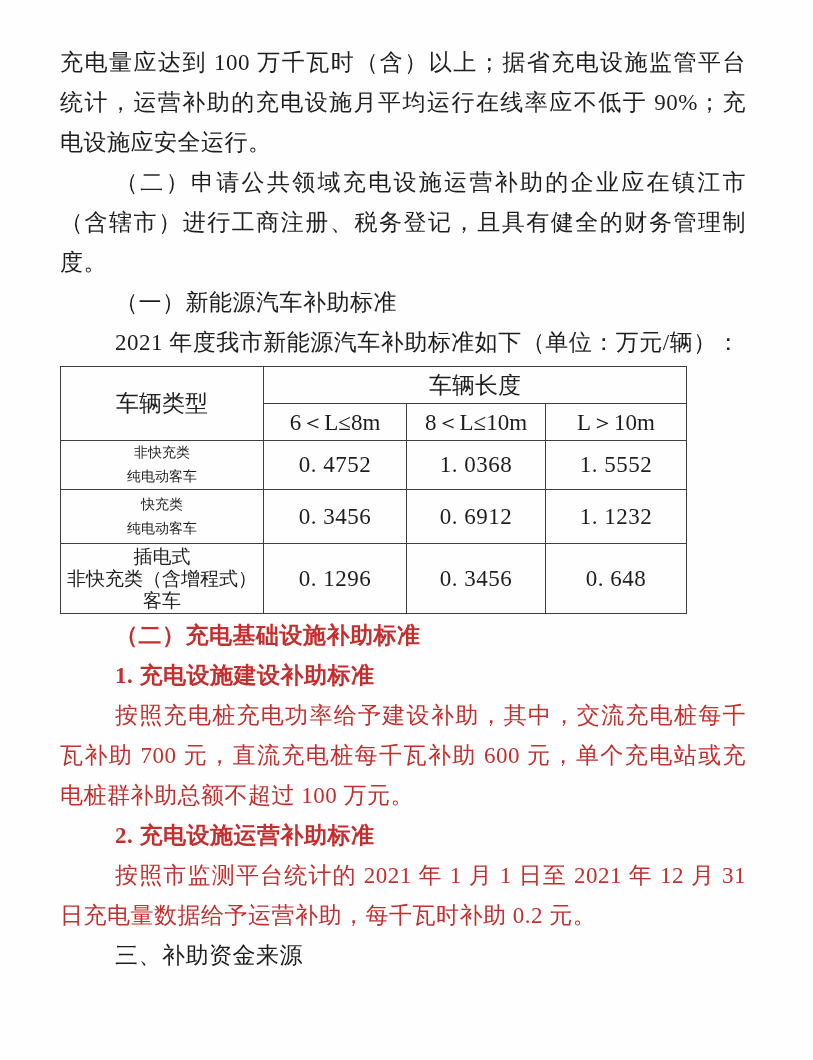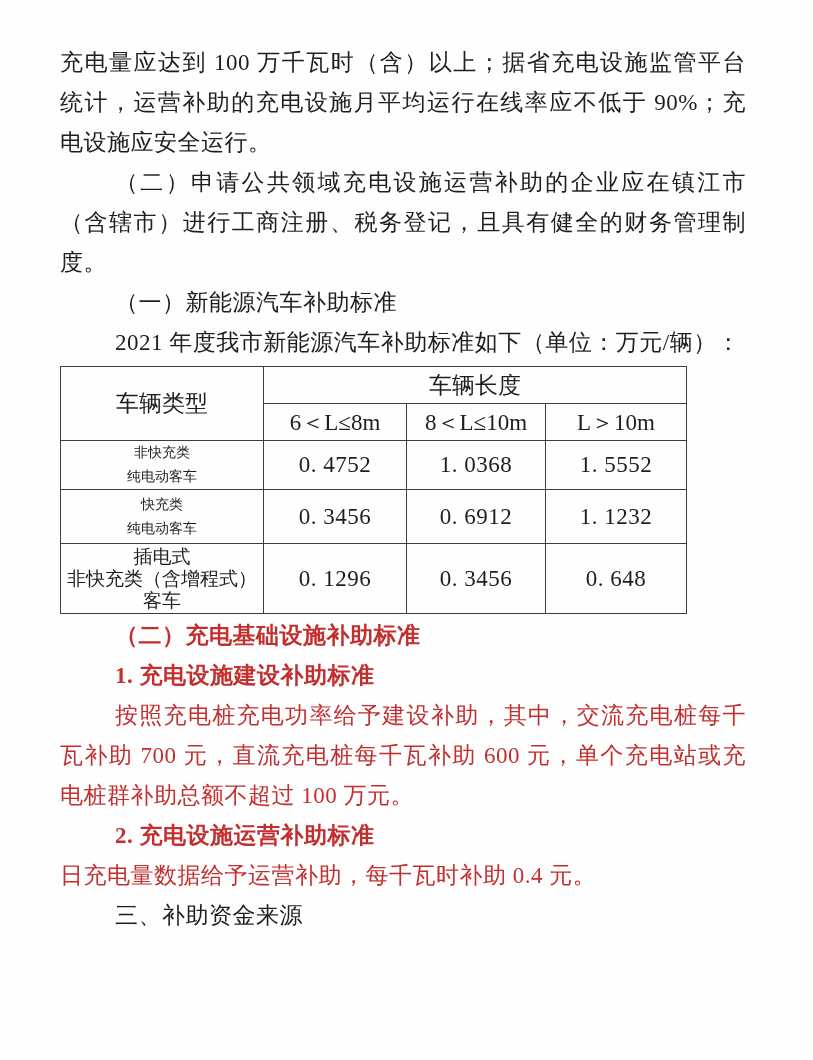--- a/index.html
+++ b/index.html
@@ -123,17 +123,18 @@
         </tr>
       </tbody>
     </table>
 
     <div class="line indent red bold">（二）充电基础设施补助标准</div>
     <div class="line indent red bold">1. 充电设施建设补助标准</div>
     <div class="line fill indent red">按照充电桩充电功率给予建设补助，其中，交流充电桩每千</div>
     <div class="line fill red">瓦补助 700 元，直流充电桩每千瓦补助 600 元，单个充电站或充</div>
     <div class="line red">电桩群补助总额不超过 100 万元。</div>
     <div class="line indent red bold">2. 充电设施运营补助标准</div>
-    <div class="line red">日充电量数据给予运营补助，每千瓦时补助 0.4 元。</div>
+    <div class="line fill indent red">按照市监测平台统计的 2021 年 1 月 1 日至 2021 年 12 月 31</div>
+    <div class="line red">日充电量数据给予运营补助，每千瓦时补助 0.2 元。</div>
     <div class="line indent">三、补助资金来源</div>
 
   </div>
 </div>
 
 </body></html>

